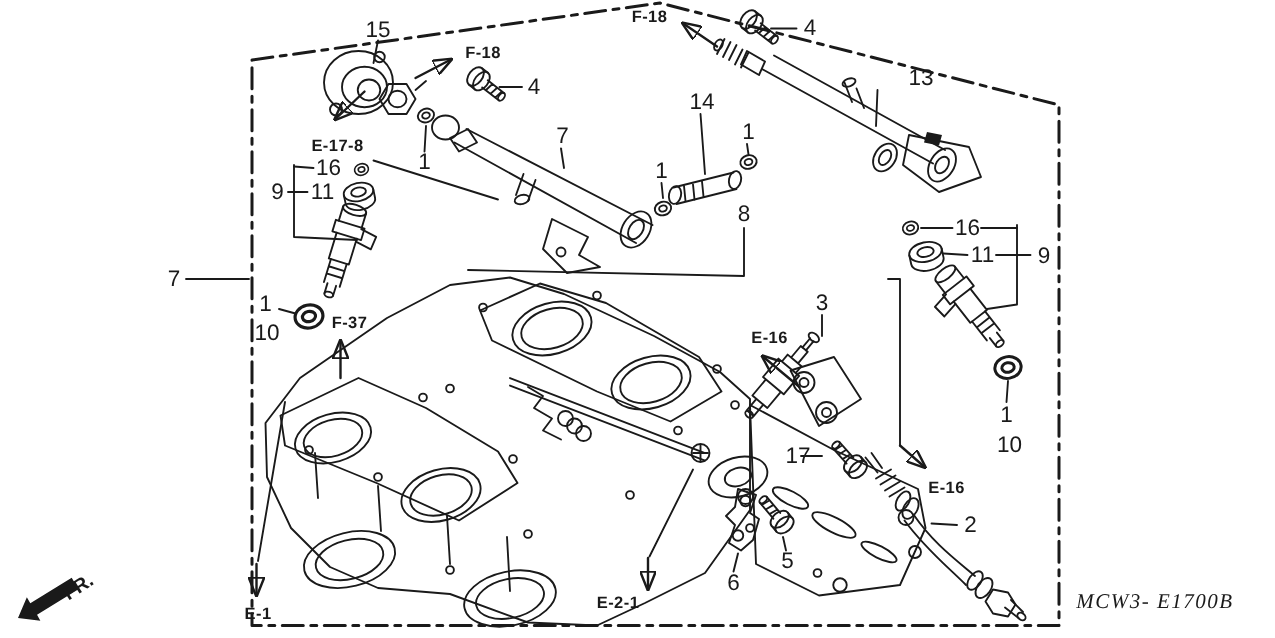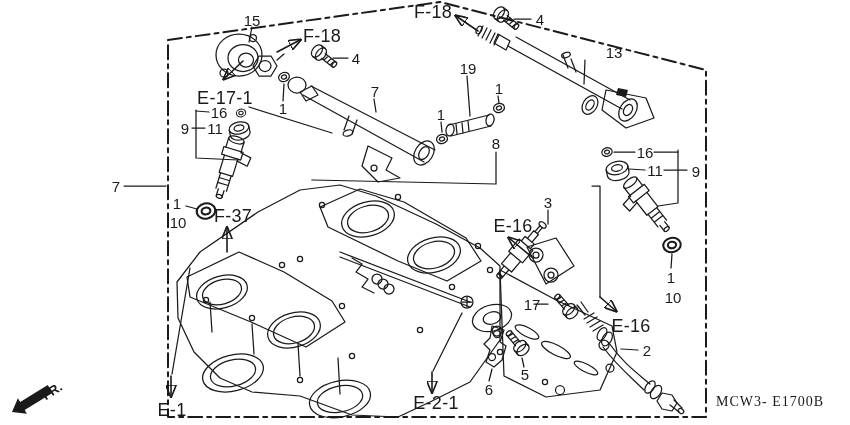--- a/index.html
+++ b/index.html
@@ -9,22 +9,22 @@
   svg *{stroke:#1a1a1a;fill:none;stroke-width:1.25;stroke-linecap:round;stroke-linejoin:round;}
   svg .phantom{stroke-width:2;stroke-dasharray:14 5 4 5;}
   svg .arrow{stroke-width:1.6;}
   svg .thin{stroke-width:1;}
   svg .solid{fill:#1a1a1a;stroke:none;}
   svg .dot{stroke-width:1.1;}
   #labels{position:absolute;left:0;top:0;width:850px;height:337px;}
   .num,.ref,.code,.fr{position:absolute;transform:translate(-50%,-50%);white-space:nowrap;
        line-height:1;user-select:none;}
   .num{font-size:15px;}
-  .ref{font-size:18px;font-weight:normal;letter-spacing:.3px;}
-  .code{font-family:"Liberation Serif",serif;font-size:14px;letter-spacing:1px;}
+  .ref{font-size:11px;font-weight:bold;letter-spacing:.3px;}
+  .code{font-family:"Liberation Serif",serif;font-size:14px;letter-spacing:1px;font-style:italic;}
   .fr{font-size:13px;font-weight:bold;transform:translate(-50%,-50%) rotate(-33deg);}
 </style>
 </head>
 <body>
 
 <div id="stage">
   <svg id="art" width="850" height="425" viewBox="0 0 850 425">
     <defs>
       <marker id="ah" viewBox="0 0 10 8" refX="8.5" refY="4" markerWidth="13" markerHeight="11" orient="auto" markerUnits="userSpaceOnUse">
         <path d="M0,0 L10,4 L0,8 Z" fill="#1a1a1a" stroke="none"></path>
@@ -255,43 +255,43 @@
   </svg>
 
   <div id="labels">
     <div class="num" style="left:252px;top:20px">15</div>
     <div class="ref" style="left:322px;top:36px">F-18</div>
     <div class="num" style="left:356px;top:58px">4</div>
     <div class="ref" style="left:433px;top:12px">F-18</div>
     <div class="num" style="left:540px;top:19px">4</div>
     <div class="num" style="left:614px;top:52px">13</div>
     <div class="num" style="left:375px;top:91px">7</div>
-    <div class="num" style="left:468px;top:68px">19</div>
+    <div class="num" style="left:468px;top:68px">14</div>
     <div class="num" style="left:499px;top:88px">1</div>
     <div class="num" style="left:441px;top:114px">1</div>
     <div class="num" style="left:283px;top:108px">1</div>
-    <div class="ref" style="left:225px;top:98px">E-17-1</div>
+    <div class="ref" style="left:225px;top:98px">E-17-8</div>
     <div class="num" style="left:219px;top:112px">16</div>
     <div class="num" style="left:215px;top:128px">11</div>
     <div class="num" style="left:185px;top:128px">9</div>
     <div class="num" style="left:116px;top:186px">7</div>
     <div class="num" style="left:177px;top:203px">1</div>
     <div class="num" style="left:178px;top:222px">10</div>
     <div class="ref" style="left:233px;top:216px">F-37</div>
     <div class="num" style="left:496px;top:143px">8</div>
     <div class="num" style="left:645px;top:152px">16</div>
     <div class="num" style="left:655px;top:170px">11</div>
     <div class="num" style="left:696px;top:171px">9</div>
     <div class="num" style="left:548px;top:202px">3</div>
     <div class="ref" style="left:513px;top:226px">E-16</div>
     <div class="num" style="left:532px;top:304px">17</div>
     <div class="ref" style="left:631px;top:326px">E-16</div>
     <div class="num" style="left:671px;top:277px">1</div>
     <div class="num" style="left:673px;top:297px">10</div>
     <div class="num" style="left:647px;top:350px">2</div>
     <div class="num" style="left:525px;top:374px">5</div>
     <div class="num" style="left:489px;top:389px">6</div>
-    <div class="ref" style="left:436px;top:403px">E-2-1</div>
+    <div class="ref" style="left:412px;top:403px">E-2-1</div>
     <div class="ref" style="left:172px;top:410px">E-1</div>
     <div class="fr" style="left:52px;top:391px">FR.</div>
     <div class="code" style="left:770px;top:402px">MCW3- E1700B</div>
   </div>
 </div>
 
 </body></html>

